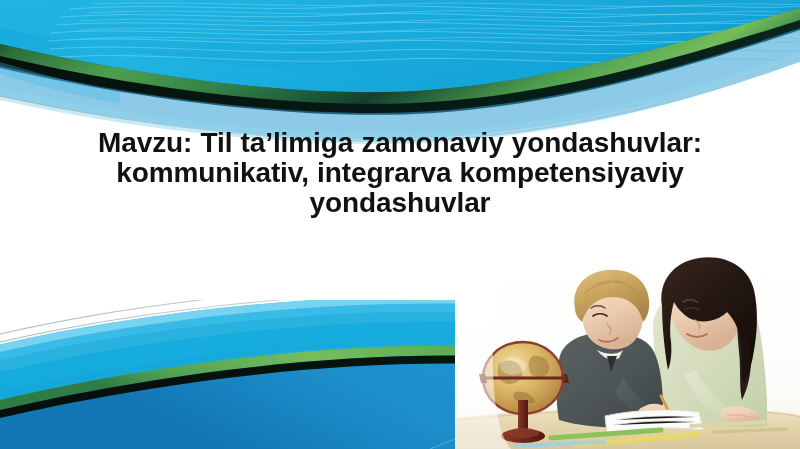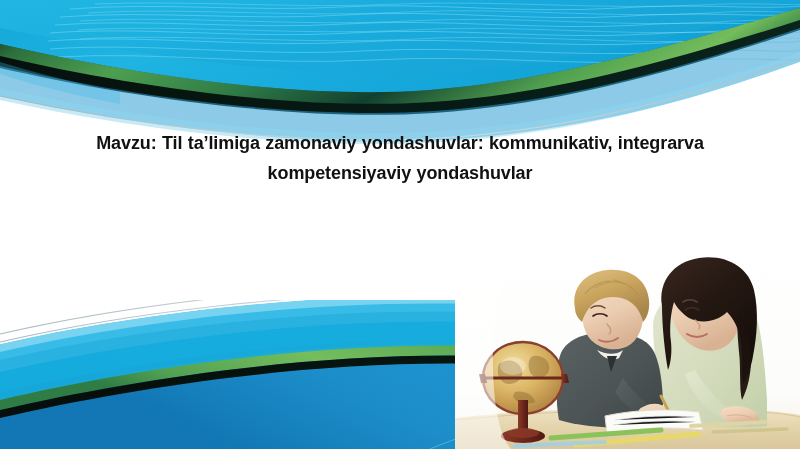--- a/index.html
+++ b/index.html
@@ -24,21 +24,21 @@
     position:absolute;
     left:40px;top:128px;
     width:720px;
     text-align:center;
     z-index:30;
   }
   #title-text{
     margin:0;
     font-family:"Liberation Sans","DejaVu Sans",sans-serif;
     font-weight:bold;
-    font-size:18px;
+    font-size:28px;
     line-height:30px;
     letter-spacing:-0.1px;
     color:#111111;
     word-spacing:0.5px;
   }
 
   
   #photo{
     position:absolute;
     left:455px;top:250px;

